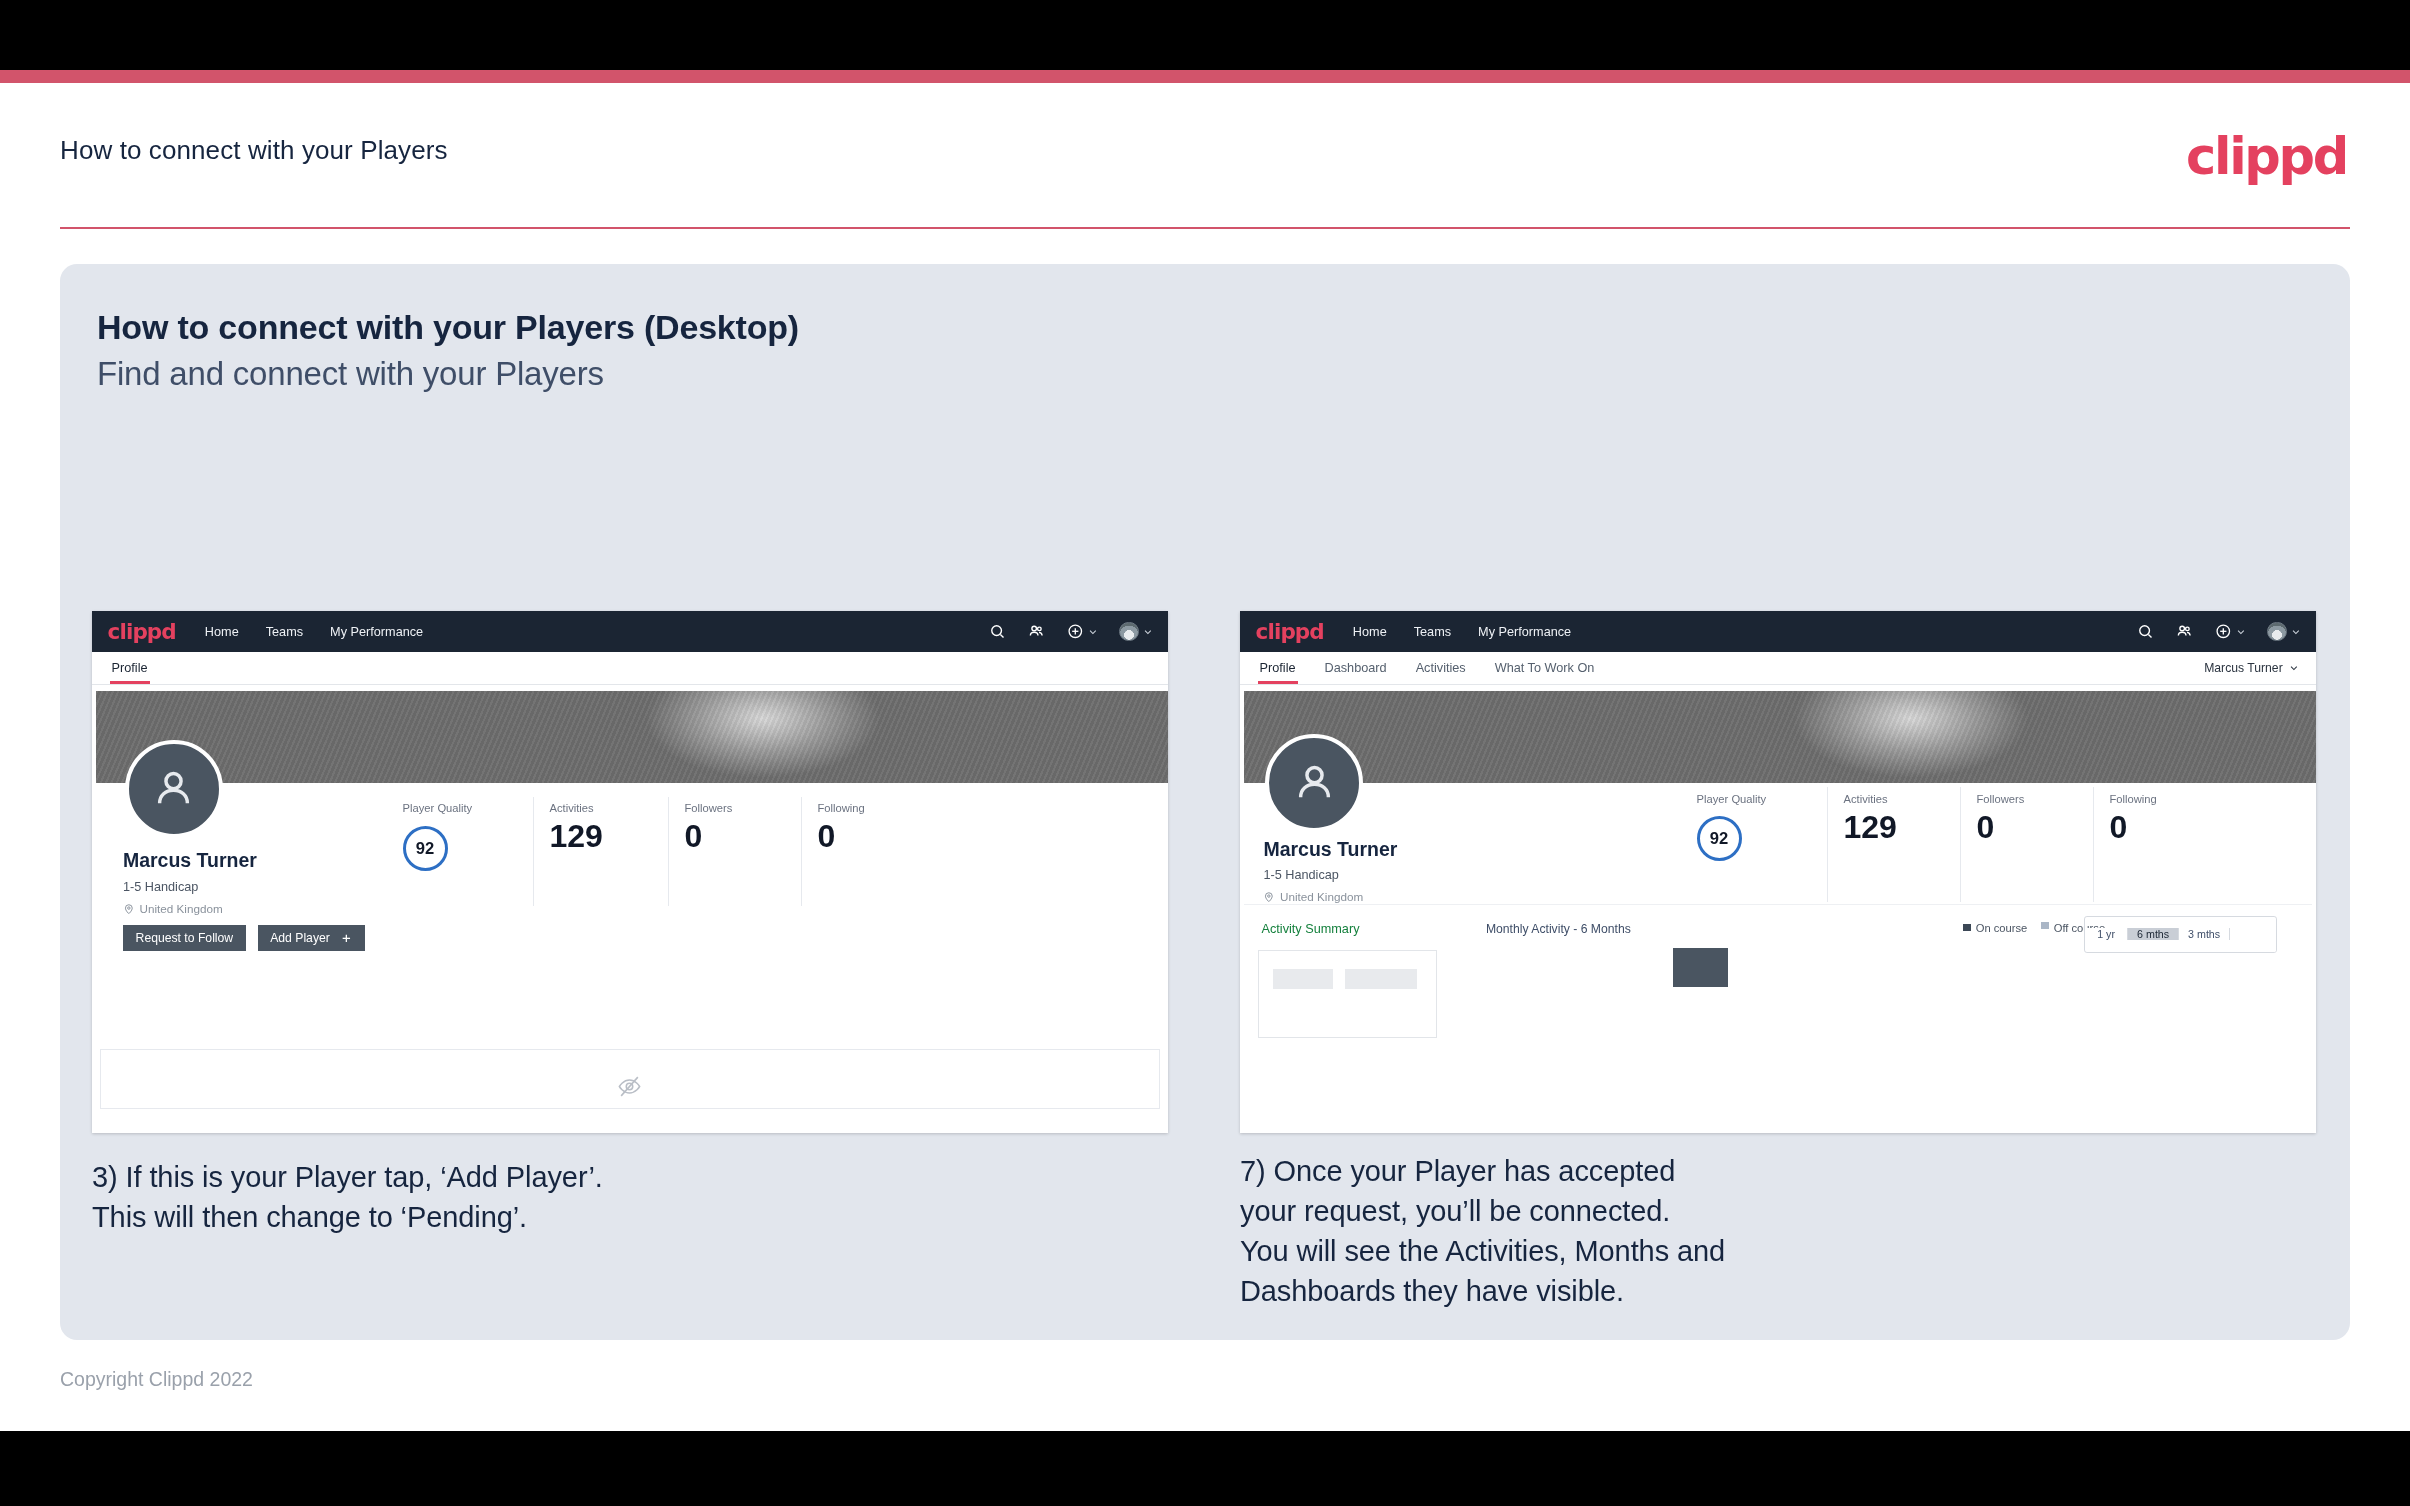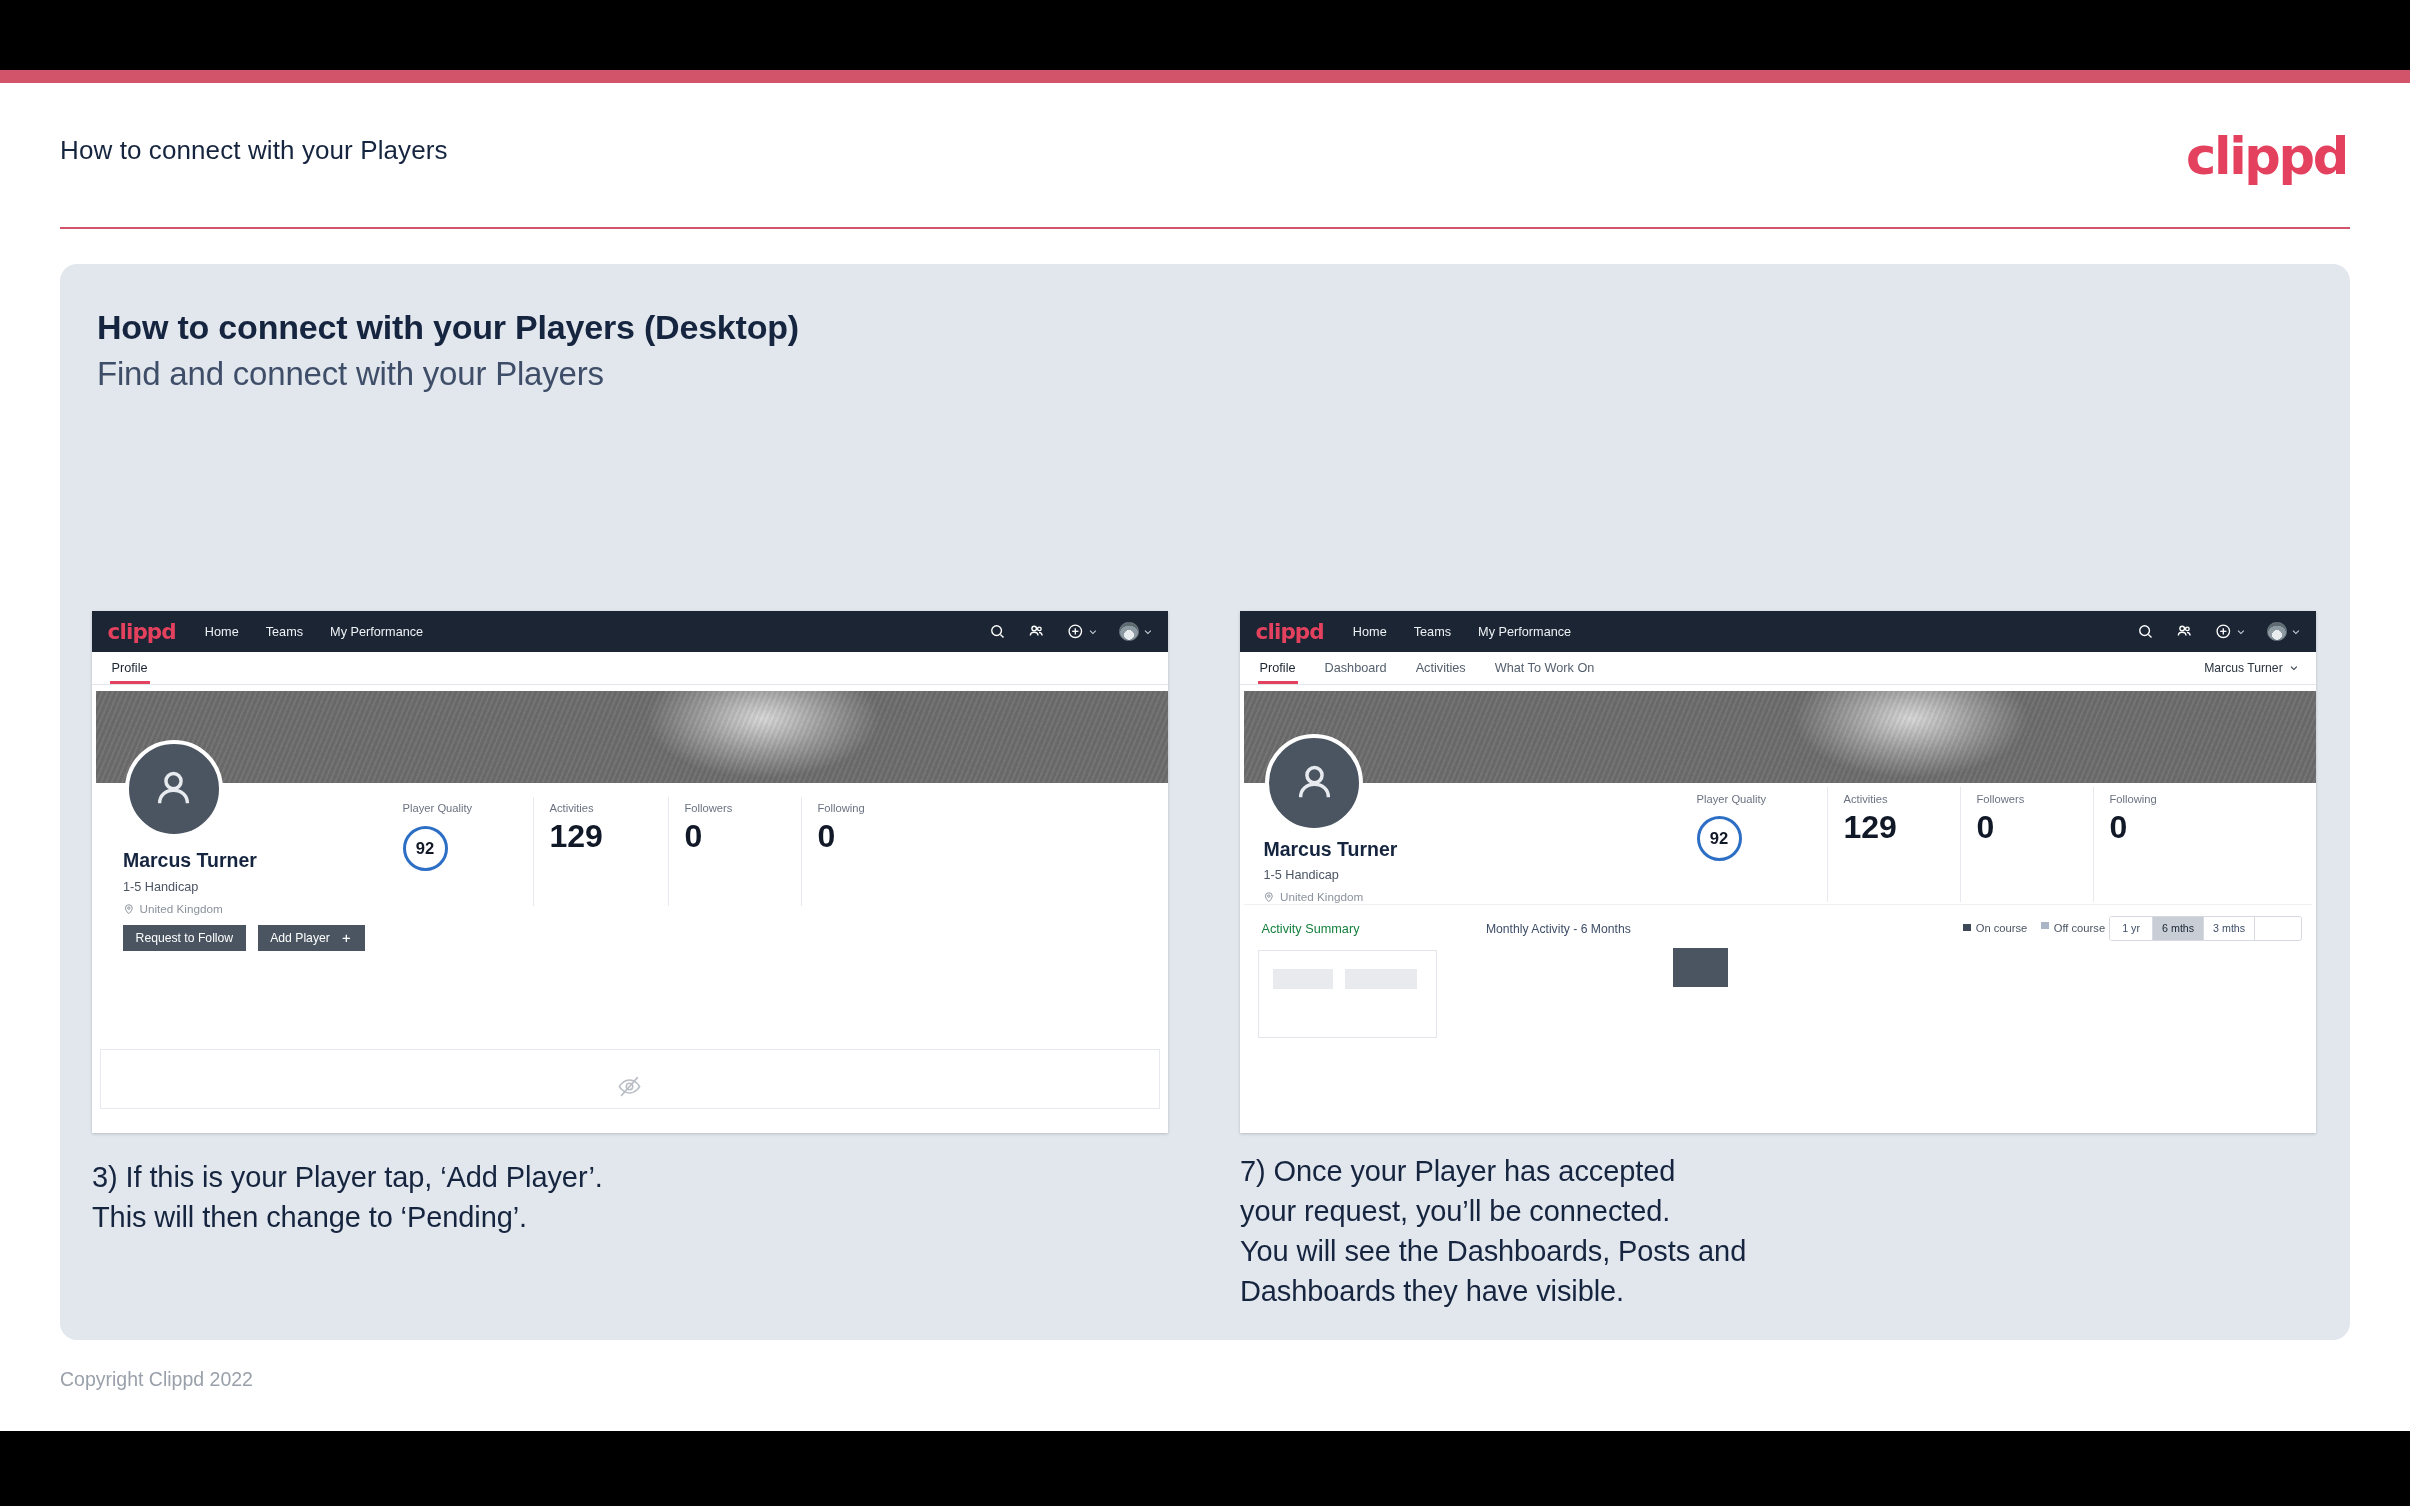--- a/index.html
+++ b/index.html
@@ -347,21 +347,21 @@
             <span style="display:flex;align-items:center;gap:4.9px;">
               <span class="lg-sw" style="width:7.8px;height:7.8px;background:#3c4856;"></span>
               <span>On course</span>
             </span>
             <span style="display:flex;align-items:flex-start;gap:4.9px;">
               <span class="lg-sw" style="width:7.8px;height:7.8px;background:#aab6c6;"></span>
               <span>Off course</span>
             </span>
           </div>
 
-          <div class="seg" style="right:10px; top:10.7px; height:25px; font-size:10.7px;">
+          <div class="seg" style="right:35px; top:10.7px; height:37px; font-size:10.7px;align-items:center;">
             <span class="seg-i" style="width:43px;">1 yr</span>
             <span class="seg-i on" style="width:51px;">6 mths</span>
             <span class="seg-i" style="width:51px;">3 mths</span>
             <span class="seg-i" style="width:46px;">1 mth</span>
           </div>
 
           <div class="ghost-box" style="left:13.7px; top:45px; width:179px; height:88px;"></div>
           <div class="ghost" style="left:29px; top:64px; width:60px; height:19.5px;"></div>
           <div class="ghost" style="left:101px; top:64px; width:72px; height:19.5px;"></div>
           <div class="ghost-bar" style="left:429px; top:43px; width:55px; height:39px;"></div>
@@ -371,21 +371,21 @@
         <div class="fade-b"></div>
       </div>
 
       <div class="cap cap-left">
         <div>3) If this is your Player tap, ‘Add Player’.</div>
         <div>This will then change to ‘Pending’.</div>
       </div>
       <div class="cap cap-right">
         <div>7) Once your Player has accepted</div>
         <div>your request, you’ll be connected.</div>
-        <div>You will see the Dashboards, Posts and</div>
+        <div>You will see the Activities, Months and</div>
         <div>Dashboards they have visible.</div>
       </div>
     </div>
 
     <div class="copyright">Copyright Clippd 2022</div>
   </div>
 
   <div class="bot-black"></div>
 </div>
 

